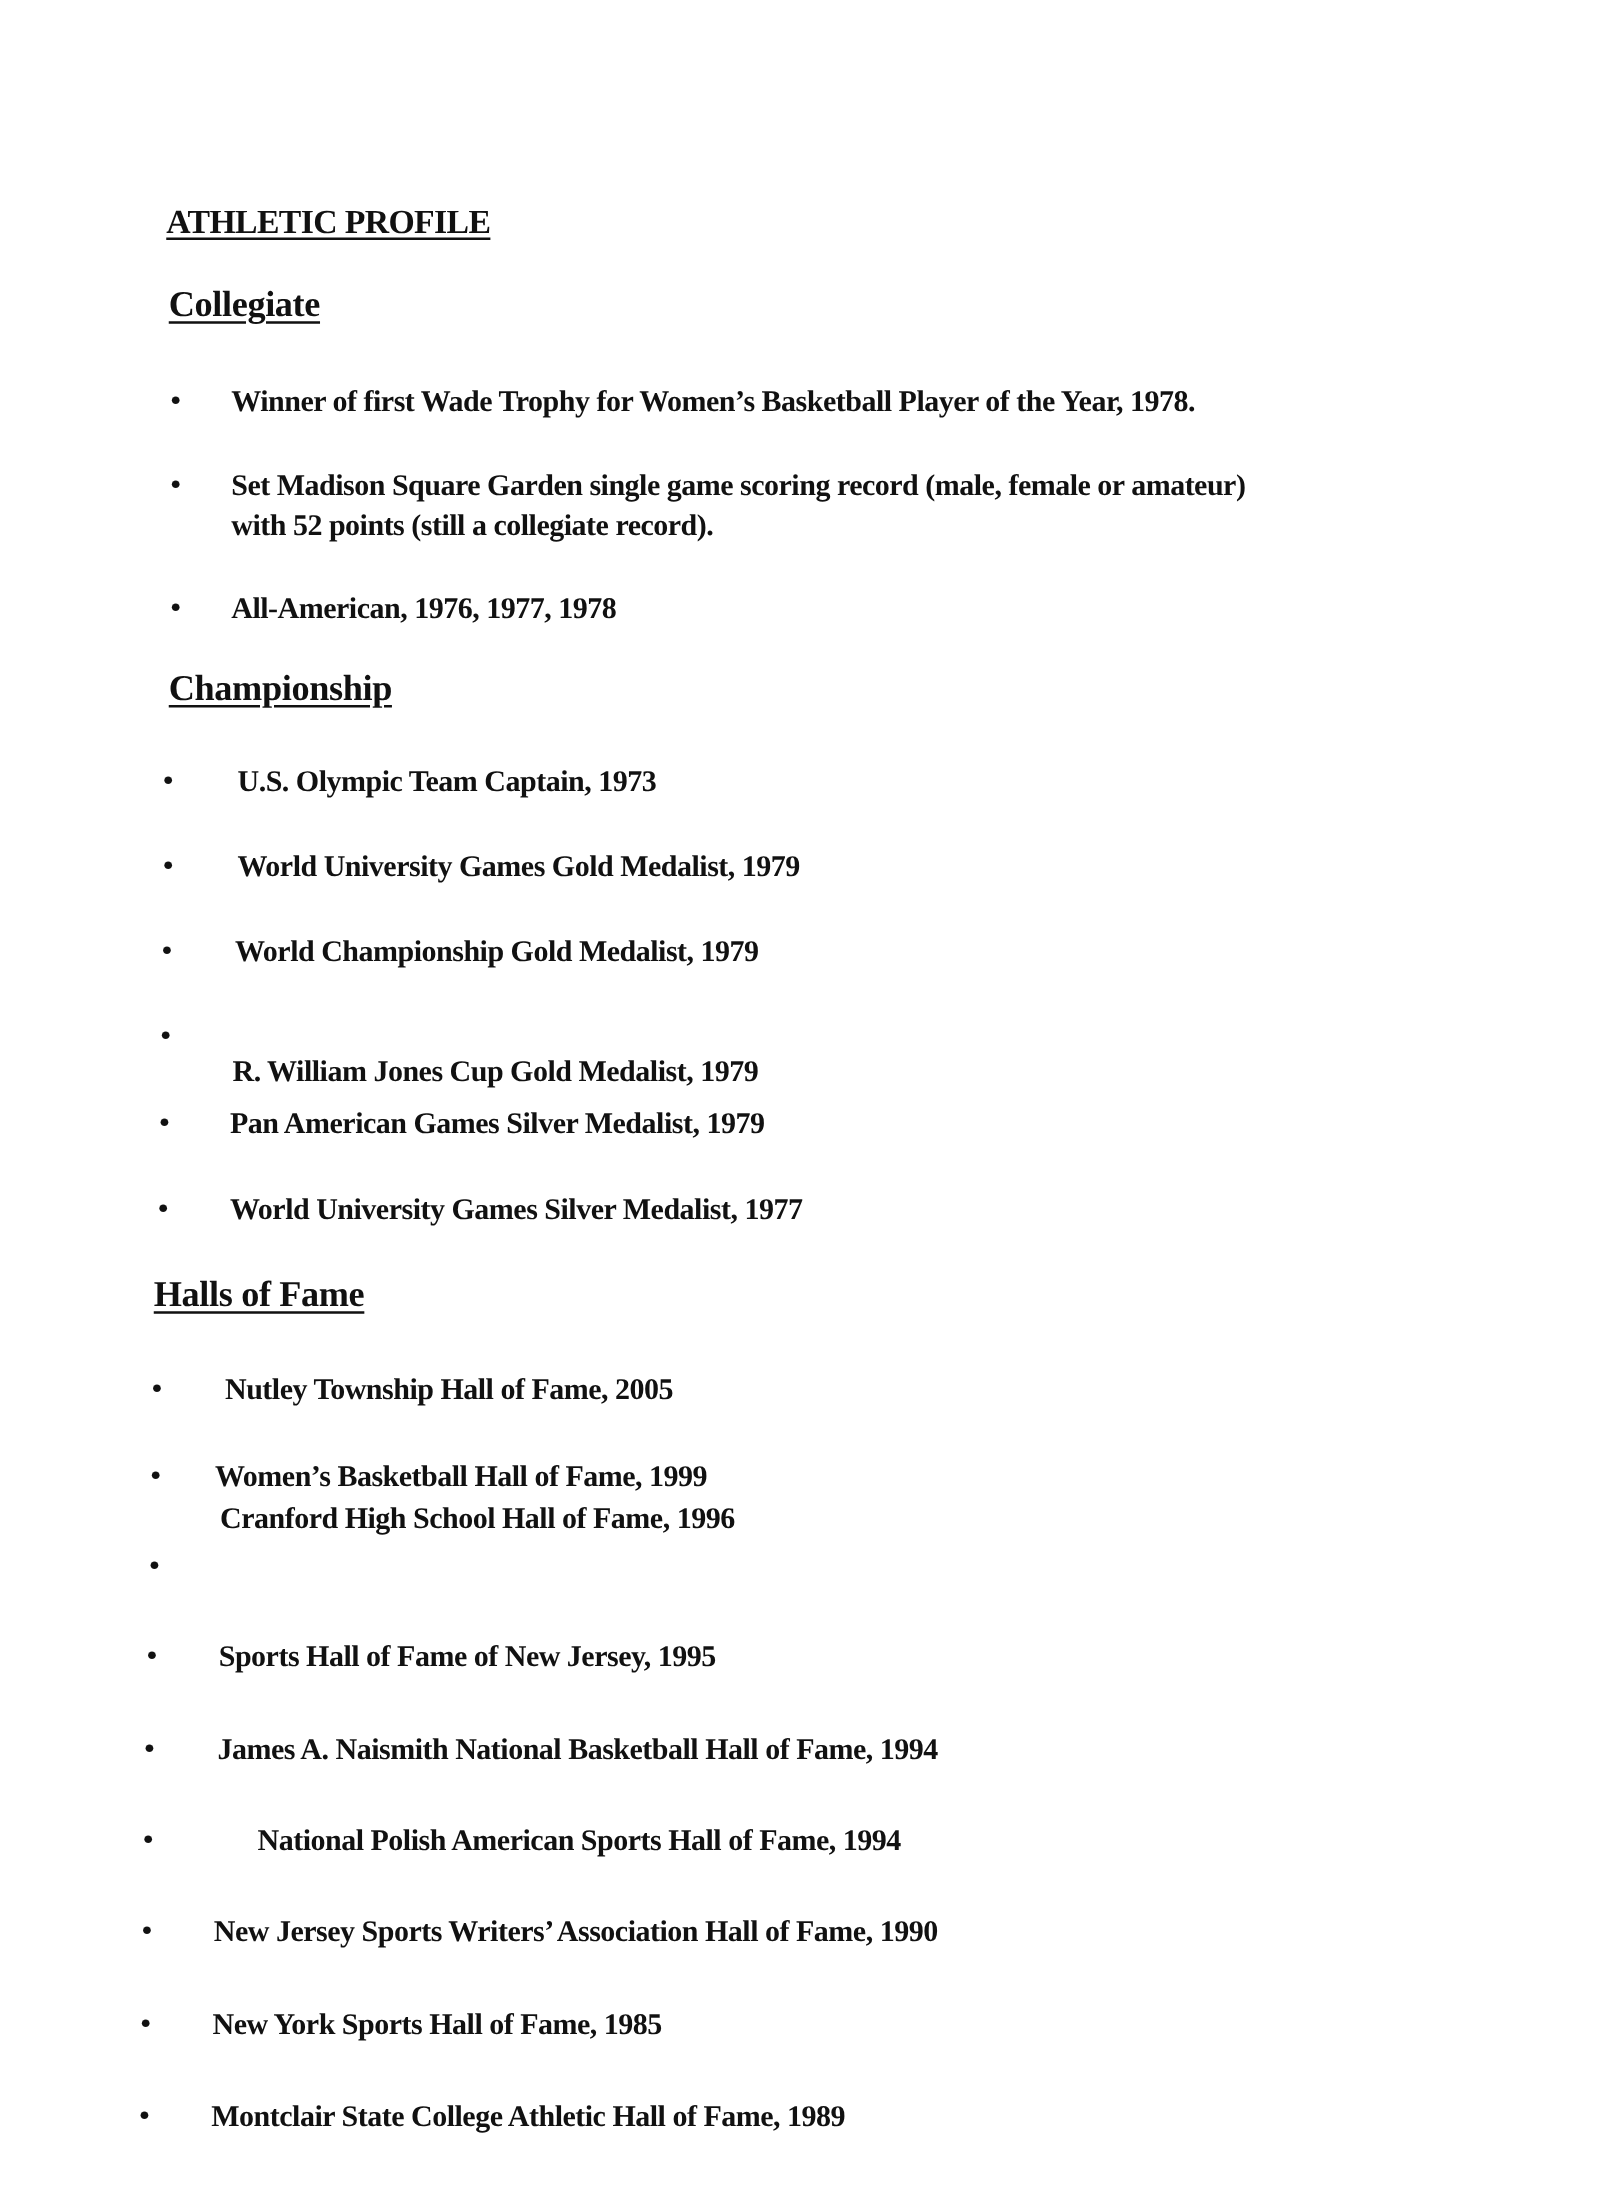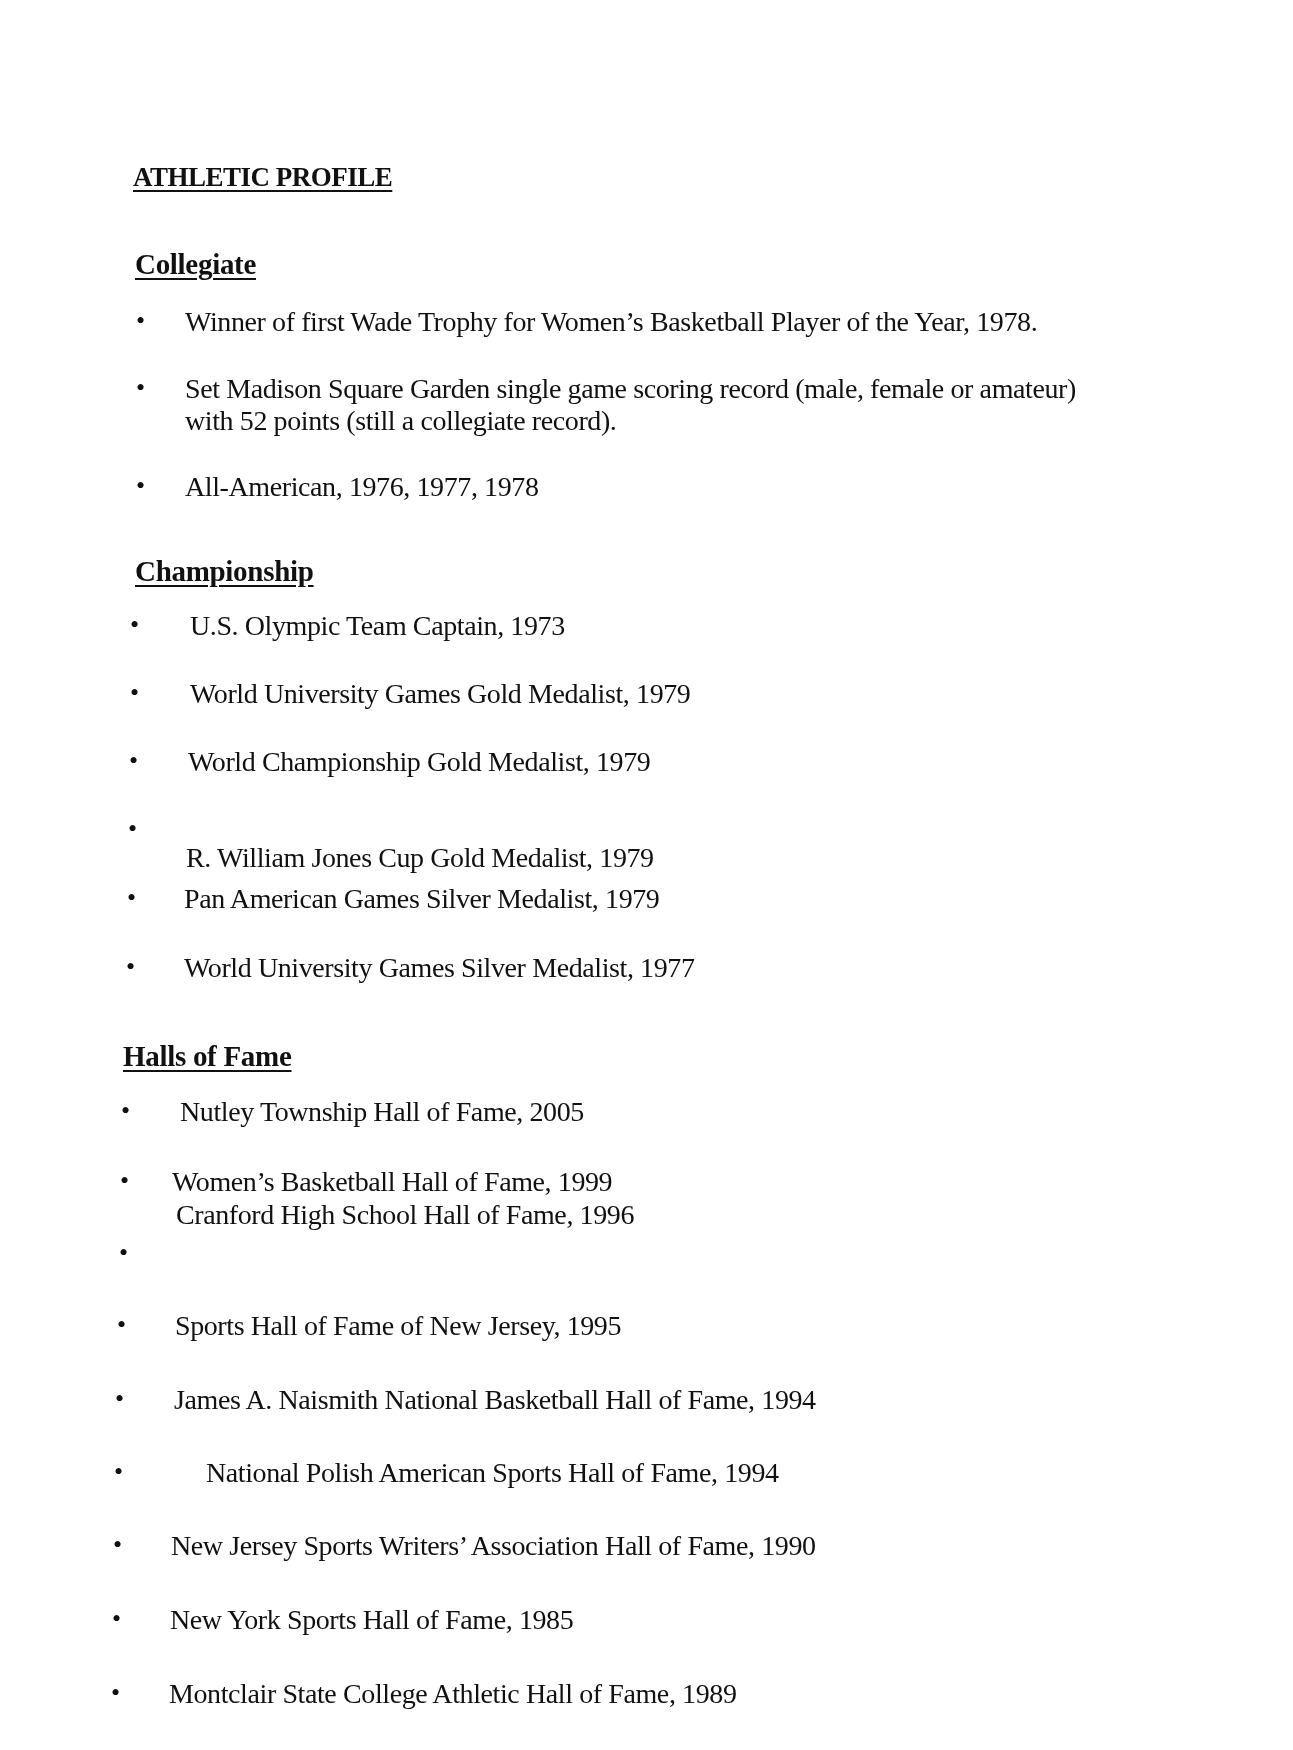--- a/index.html
+++ b/index.html
@@ -1,22 +1,22 @@
 <!DOCTYPE html>
 <html><head>
 <meta charset="utf-8">
 <style>
   html, body { margin: 0; padding: 0; background: #ffffff; }
   body { width: 1293px; height: 1750px; position: relative; overflow: hidden;
          font-family: "Liberation Serif", serif; color: #111111; }
   .abs { position: absolute; white-space: nowrap; }
   .title { font-size: 27px; font-weight: bold; text-decoration: underline; text-underline-offset: 4px; text-decoration-thickness: 2px; letter-spacing: -0.5px; }
-  .heading { font-size: 29px; font-weight: bold; text-decoration: underline; text-underline-offset: 4px; text-decoration-thickness: 2px; letter-spacing: -0.3px; margin-top: 20px; }
+  .heading { font-size: 29px; font-weight: bold; text-decoration: underline; text-underline-offset: 4px; text-decoration-thickness: 2px; letter-spacing: -0.3px; }
   .bullet-dot { font-size: 26px; line-height: 1; }
-  .item-text { font-size: 28px; line-height: 34px; letter-spacing: -0.4px; }
+  .item-text { font-size: 24px; line-height: 34px; letter-spacing: -0.4px; font-weight: bold; }
 </style>
 </head>
 <body>
 
 <div>
 
   <div class="abs title" style="left:133px; top:162px;text-decoration:underline;">ATHLETIC PROFILE</div>
 
   <div class="abs heading" style="left:135px; top:228px;">Collegiate</div>
 

